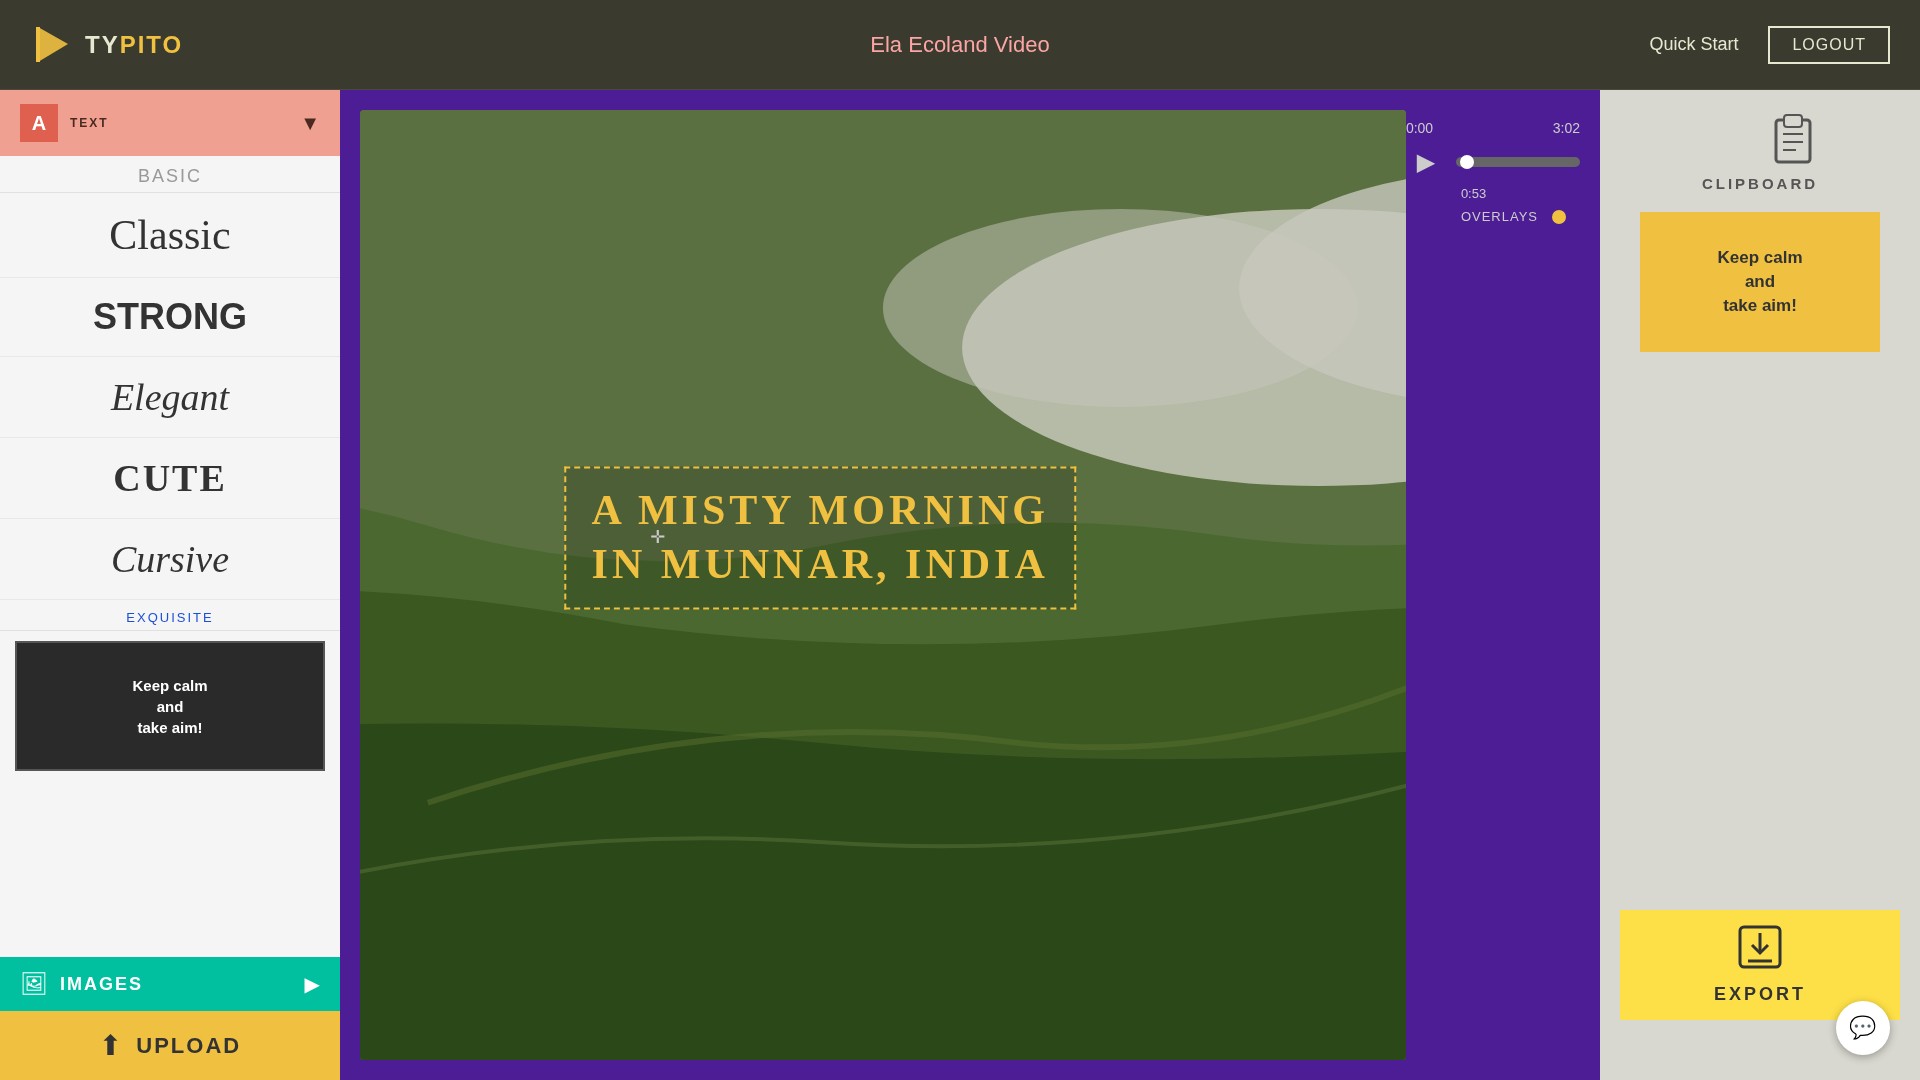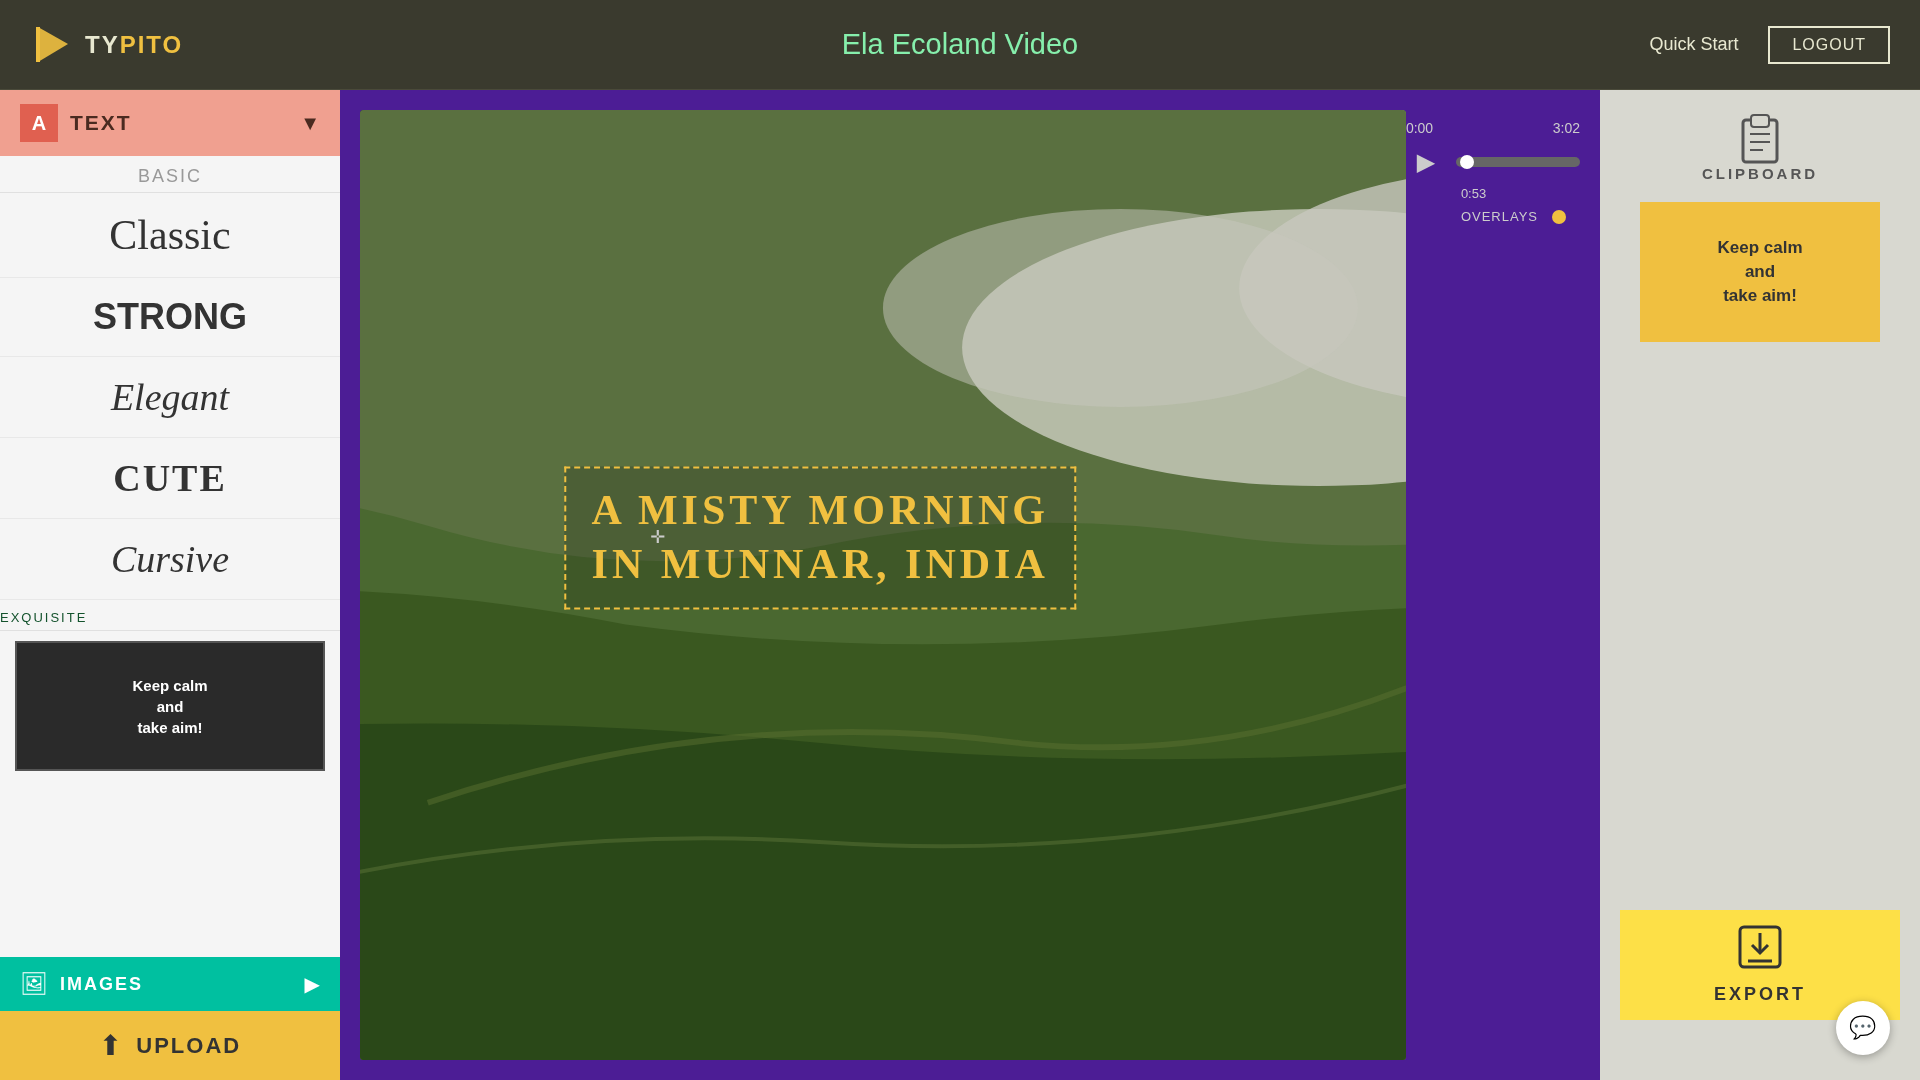--- a/index.html
+++ b/index.html
@@ -29,22 +29,22 @@
       font-weight: bold;
       color: #e8e8d0;
       letter-spacing: 2px;
       text-transform: uppercase;
     }
     .logo-text span { color: #f0c040; }
     .header-title {
       position: absolute;
       left: 50%;
       transform: translateX(-50%);
-      color: #86efac;
-      font-size: 29px;
+      color: #fca5a5;
+      font-size: 22px;
       font-weight: 500;
     }
     .header-right {
       margin-left: auto;
       display: flex;
       align-items: center;
       gap: 30px;
     }
     .quick-start-btn {
       color: #e8e8d0;
@@ -93,21 +93,21 @@
       height: 38px;
       background: #e06050;
       display: flex;
       align-items: center;
       justify-content: center;
       color: white;
       font-size: 20px;
       font-weight: bold;
     }
     .text-tab-label {
-      font-size: 21px;
+      font-size: 12px;
       font-weight: bold;
       color: #4a2a20;
       letter-spacing: 2px;
       text-align: center;
     }
     .text-tab-arrow {
       margin-left: auto;
       color: #4a2a20;
       font-size: 20px;
     }
@@ -137,22 +137,22 @@
       border-bottom: 1px solid #e8e8e8;
     }
 
     .font-classic { font-size: 42px; color: #333; font-family: Georgia, serif; font-weight: normal; }
     .font-strong { font-size: 36px; color: #333; font-family: Arial, sans-serif; font-weight: 900; text-transform: uppercase; }
     .font-elegant { font-size: 38px; color: #333; font-family: Georgia, serif; font-style: italic; font-weight: normal; }
     .font-cute { font-size: 38px; color: #333; font-family: 'Comic Sans MS', cursive; font-weight: bold; text-transform: uppercase; letter-spacing: 2px; }
     .font-cursive { font-size: 38px; color: #333; font-family: 'Brush Script MT', cursive; font-style: italic; }
 
     .section-label-exquisite {
-      text-align: left;
-      color: #14532d;
+      text-align: center;
+      color: #1d4ed8;
       font-size: 13px;
       letter-spacing: 2px;
       padding: 10px 0 5px;
     }
 
     
     .thumbnail-preview {
       margin: 10px 15px;
       background: #2a2a2a;
       border: 2px solid #555;
@@ -364,21 +364,22 @@
       background: #d8d8d0;
       display: flex;
       flex-direction: column;
       align-items: center;
       padding-top: 20px;
     }
 
     .clipboard-icon-wrap {
       display: flex;
       flex-direction: column;
-      align-items: center;
+      align-items: flex-end;
+      gap: 10px;
       margin-bottom: 20px;
     }
     .clipboard-label {
       font-size: 15px;
       font-weight: bold;
       color: #555;
       letter-spacing: 3px;
     }
 
     

